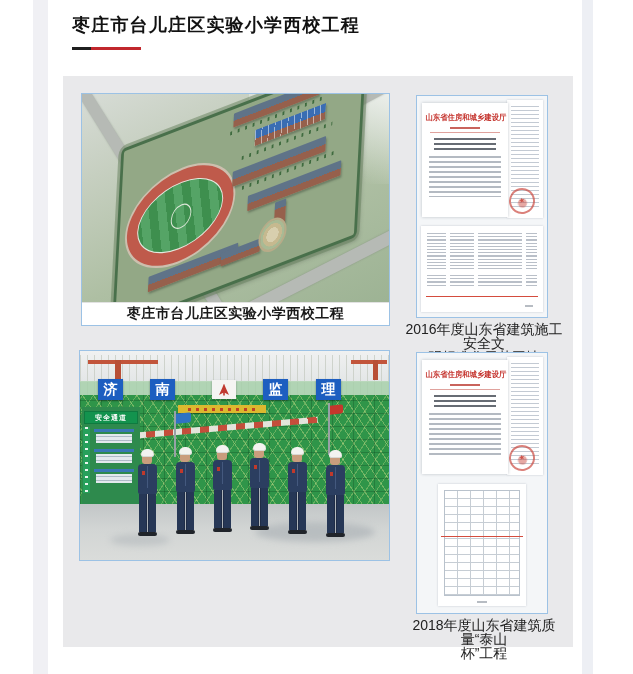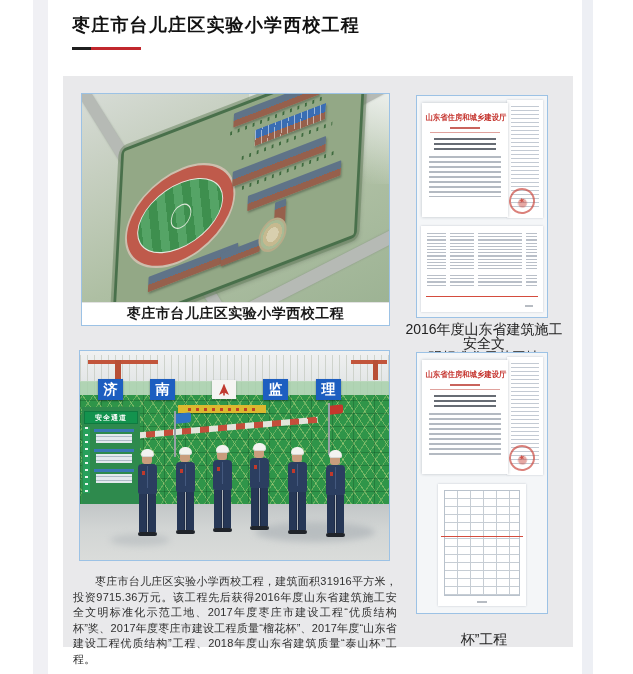--- a/index.html
+++ b/index.html
@@ -344,21 +344,20 @@
             <div class="w-helmet"></div>
             <div class="w-face"></div>
             <div class="w-torso"></div>
             <div class="w-legs"></div>
             <div class="w-shoes"></div>
           </div>
       </div>
     </div>
   </div>
 
-  <p class="description">枣庄市台儿庄区实验小学西校工程，建筑面积31916平方米，投资9715.36万元。该工程先后获得2016年度山东省建筑施工安全文明标准化示范工地、2017年度枣庄市建设工程“优质结构杯”奖、2017年度枣庄市建设工程质量“榴花杯”、2017年度“山东省建设工程优质结构”工程、2018年度山东省建筑质量“泰山杯”工程。</p>
 
   <div class="figure cert-figure top">
     <div class="letterhead">
       <div class="page-back">
         <div class="micro-lines"></div>
       </div>
       <div class="page-front">
         <div class="lh-title">山东省住房和城乡建设厅</div>
         <div class="lh-doc"></div>
         <div class="lh-sep"></div>
@@ -403,17 +402,17 @@
       </div>
       <div class="seal"></div>
     </div>
     <div class="tablepage">
       <div class="tp-grid"></div>
       <div class="tp-redline"></div>
       <div class="tp-pagenum"></div>
     </div>
   </div>
   <div class="award-caption bottom">
-    <br>
+    <span>2018年度山东省建筑质量“泰山</span><br>
     <span>杯”工程</span>
   </div>
 
 </div>
 
 </body></html>

